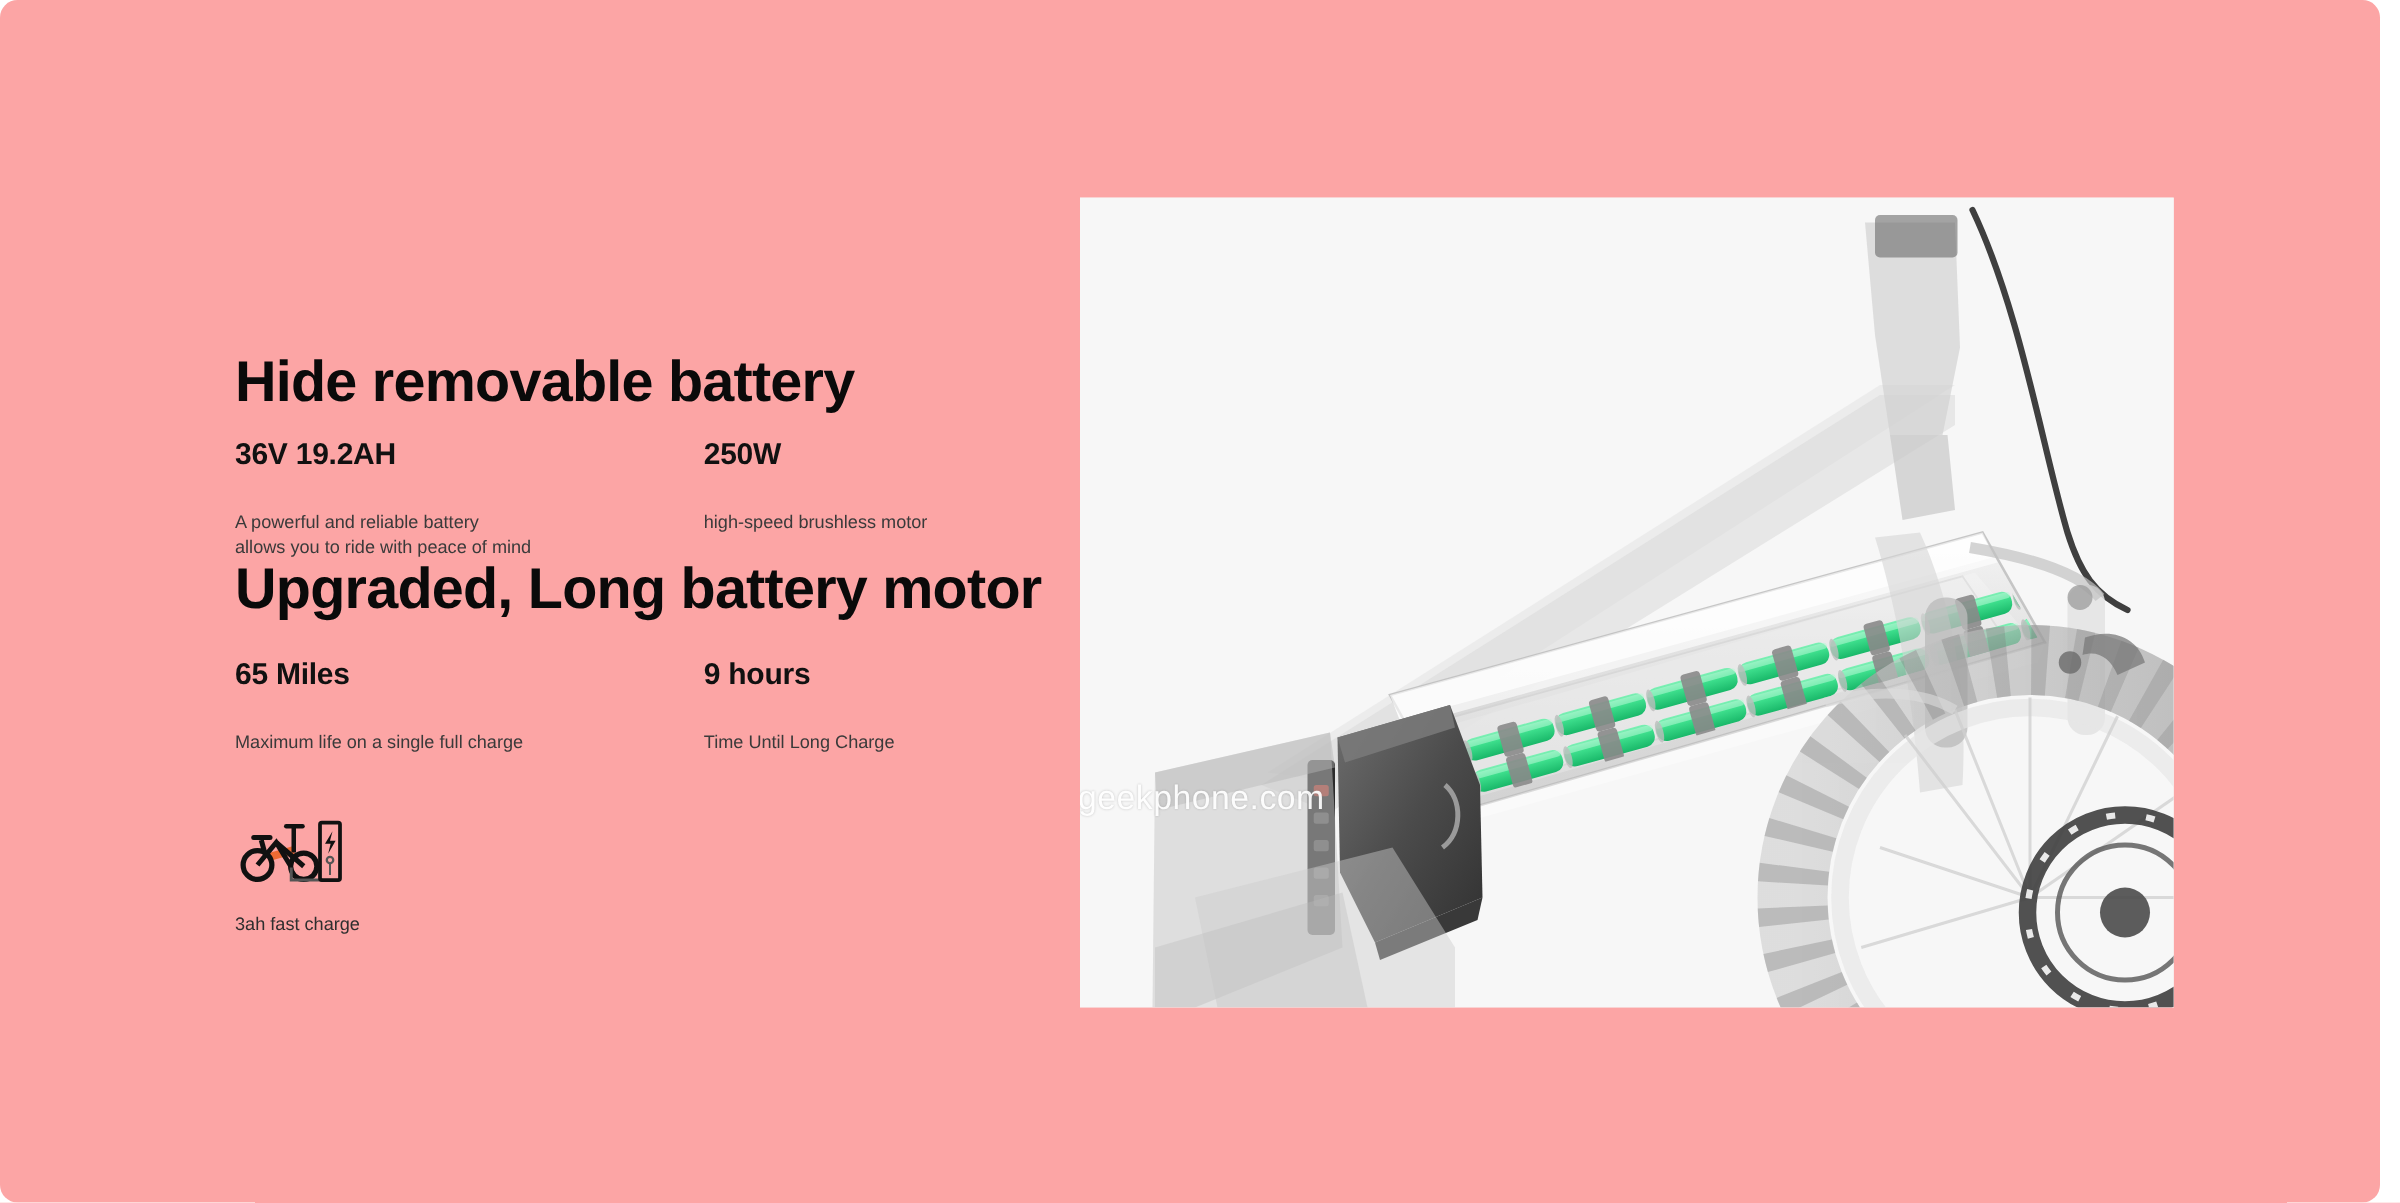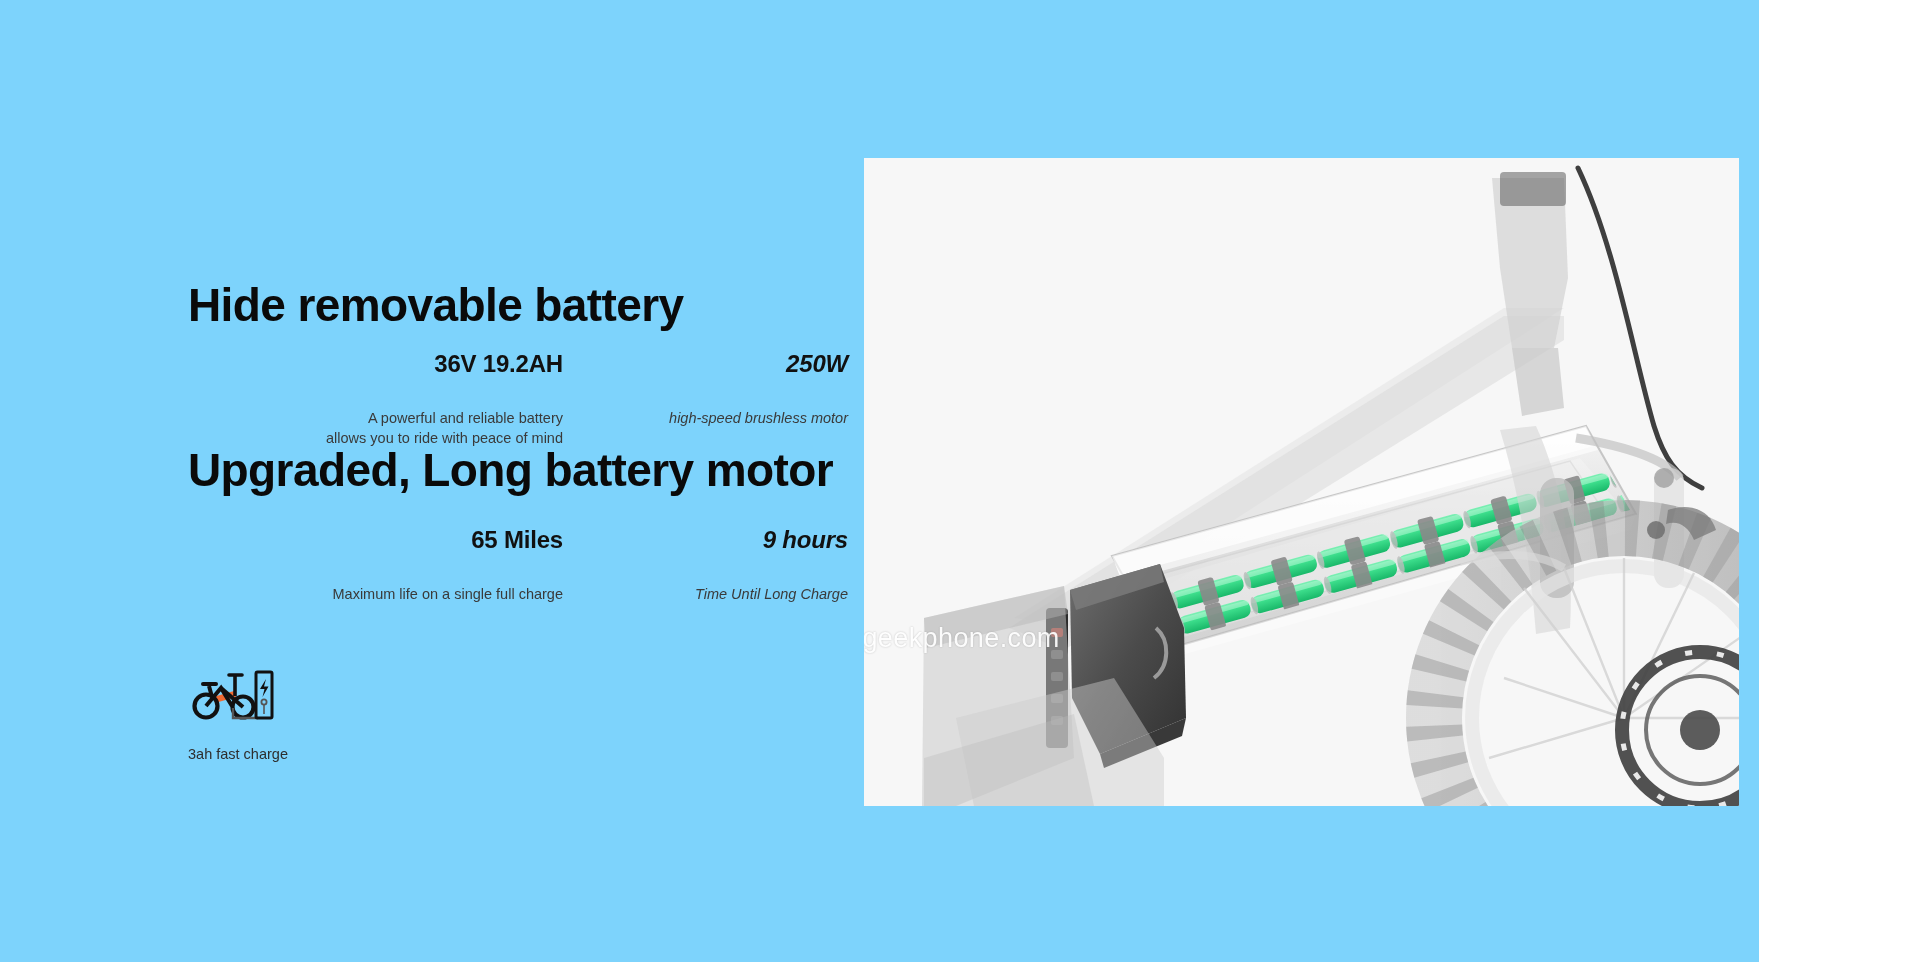--- a/index.html
+++ b/index.html
@@ -8,23 +8,24 @@
   html, body {
     width: 1920px;
     height: 962px;
     background: #ffffff;
     font-family: "Liberation Sans", sans-serif;
     overflow: hidden;
   }
 
   .page {
     position: relative;
-    width: 1759px;
+    width: 1904px;
     height: 962px;
-    background: #7dd3fc;
+    background: #fca5a5;
+    border-radius: 14px;
   }
 
   
   .left-col {
     position: absolute;
     left: 188px;
     top: 168px;
     width: 640px;
   }
 
@@ -41,26 +42,25 @@
   .spec-grid {
     position: absolute;
     left: 188px;
     top: 350px;
     width: 660px;
   }
 
   .spec-row {
     display: flex;
     width: 660px;
-    text-align: right;
   }
   .spec-row + .spec-row { margin-top: 78px; }
 
   .spec-cell { width: 375px; }
-  .spec-cell.narrow { width: 285px; font-style: italic; }
+  .spec-cell.narrow { width: 285px; }
 
   .spec-title {
     font-size: 24px;
     font-weight: 700;
     letter-spacing: -0.2px;
     color: #111111;
     line-height: 28px;
   }
 
   .spec-desc {
@@ -69,21 +69,21 @@
     line-height: 20px;
     color: #3a3a3a;
     font-weight: 400;
     white-space: pre-line;
   }
 
   
   .features {
     position: absolute;
     left: 188px;
-    top: 660px;
+    top: 646px;
     display: flex;
   }
   .feature { width: 198px; }
   .feature-icon {
     height: 62px;
     display: flex;
     align-items: flex-end;
   }
   .feature-label {
     margin-top: 22px;

